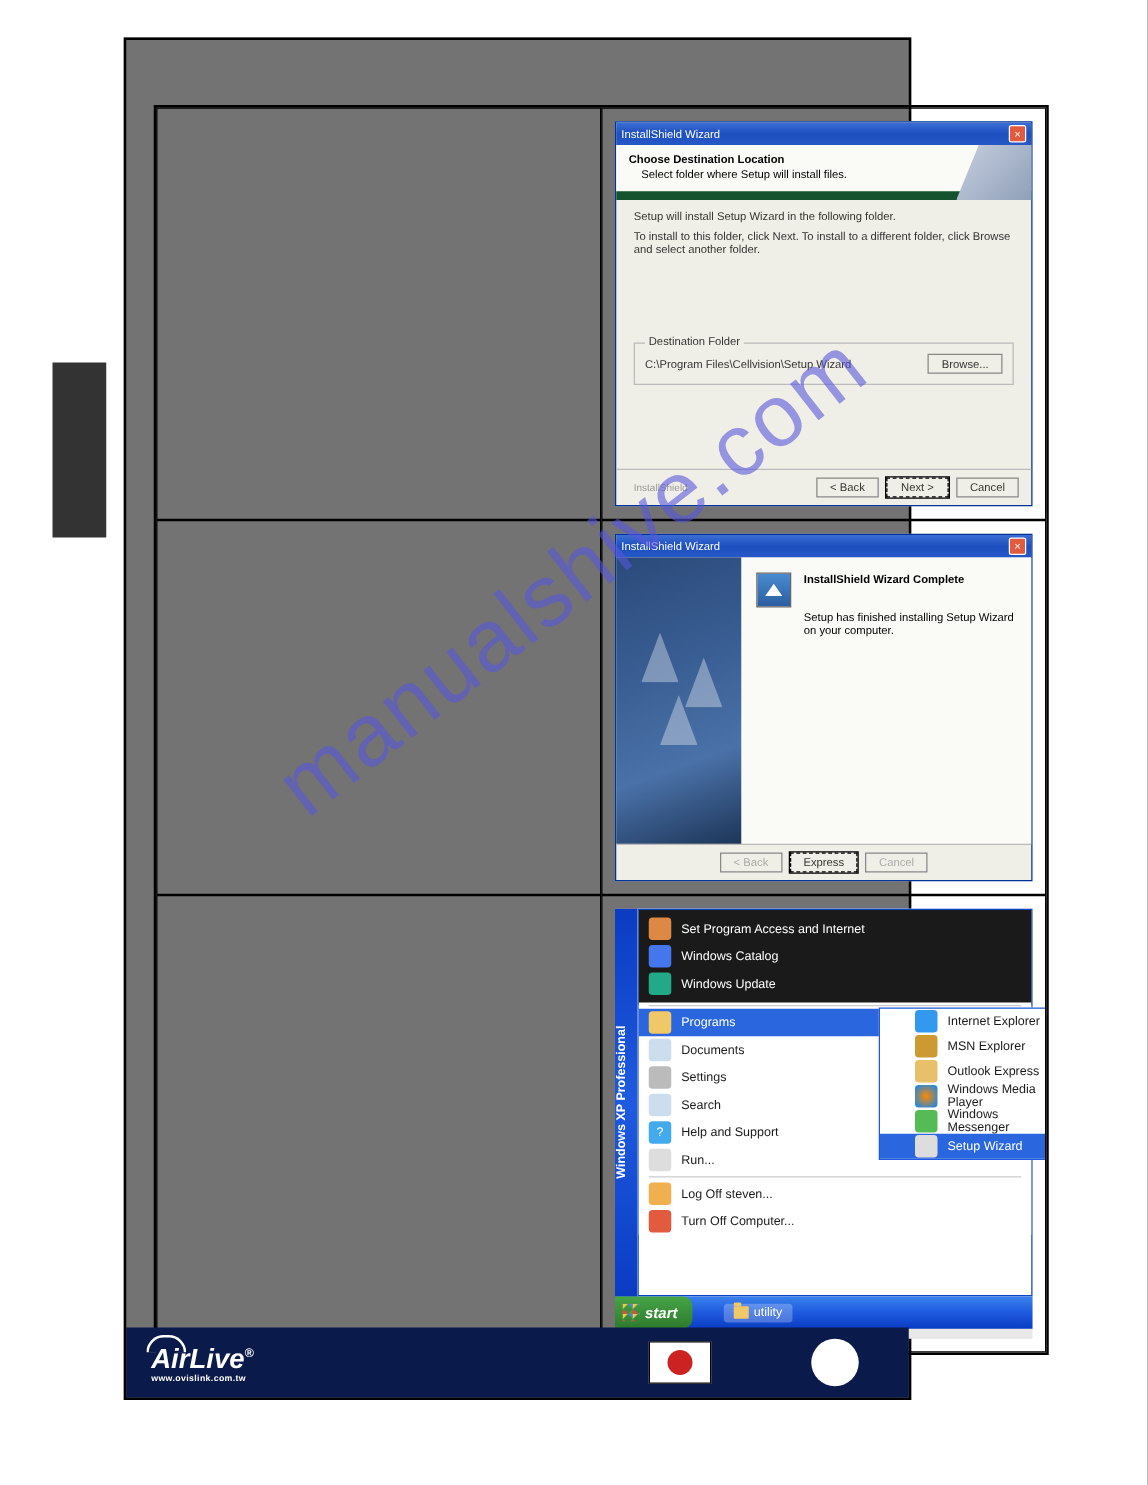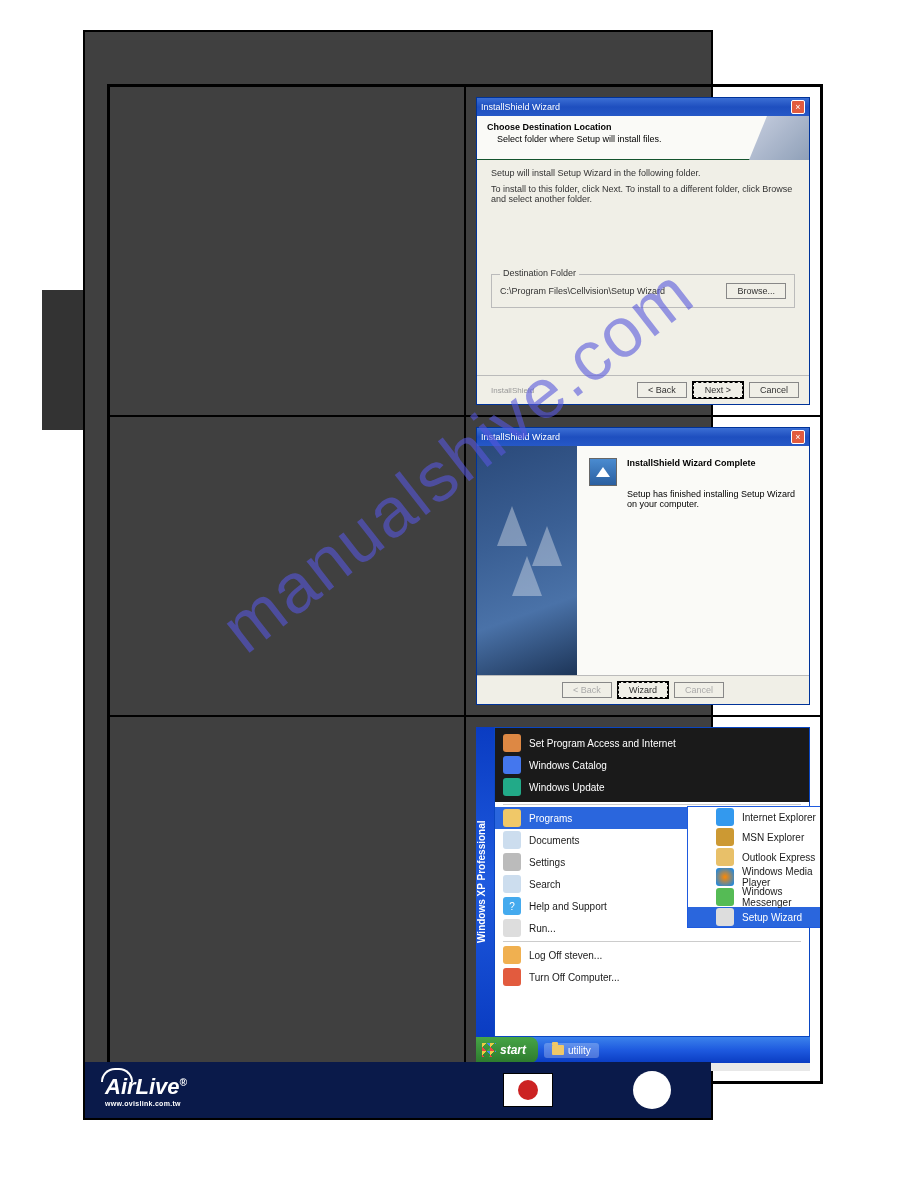--- a/index.html
+++ b/index.html
@@ -6,25 +6,25 @@
   body {
     width: 918px;
     height: 1188px;
     background: #fff;
     font-family: Tahoma, Arial, sans-serif;
     position: relative;
     overflow: hidden;
   }
   .page {
     position: absolute;
-    left: 83px;
+    left: 99px;
     top: 30px;
     width: 630px;
     height: 1090px;
-    background: #404040;
+    background: #737373;
     border: 2px solid #000;
   }
   .side-tab {
     position: absolute;
     left: 42px;
     top: 290px;
     width: 43px;
     height: 140px;
     background: #333;
   }
@@ -59,21 +59,21 @@
     padding: 0 4px;
     font-size: 9px;
   }
   .titlebar .close {
     width: 14px; height: 14px; background: #e25b3e; border: 1px solid #fff;
     color: #fff; font-size: 9px; text-align: center; line-height: 12px;
     border-radius: 2px;
   }
   .dlg-header {
     background: #fafaf7;
-    border-bottom: 1px solid #14532d;
+    border-bottom: 7px solid #14532d;
     padding: 6px 10px;
     position: relative;
     height: 44px;
   }
   .dlg-header .corner {
     position: absolute; right: 0; top: 0; width: 60px; height: 44px;
     background: linear-gradient(135deg, #c8cfe0, #8fa0b8);
     clip-path: polygon(30% 0, 100% 0, 100% 100%, 0 100%);
   }
   .dlg-body {
@@ -244,21 +244,21 @@
       linear-gradient(45deg, transparent 75%, #48e 75%),
       linear-gradient(-45deg, transparent 75%, #ec4 75%);
     background-size: 8px 8px;
   }
   .task-item {
     background: rgba(255,255,255,0.25);
     color: #fff;
     padding: 2px 8px;
     border-radius: 3px;
     font-size: 10px;
-    display: flex; align-items: center; gap: 4px;
+    display: flex; align-items: center; gap: 4px; margin-left: 19px;
   }
   .folder-ico {
     width: 12px; height: 10px; background: #f0c868; border-radius: 1px; position: relative;
   }
   .folder-ico::before {
     content: ""; position: absolute; top: -3px; left: 0; width: 6px; height: 3px; background: #f0c868; border-radius: 1px 1px 0 0;
   }
   
   .footer {
     position: absolute;
@@ -383,21 +383,21 @@
               <div class="dlg2-icon"></div>
               <div style="flex:1;">
                 <div style="font-weight:bold;">InstallShield Wizard Complete</div>
                 <div class="complete-text">Setup has finished installing Setup Wizard on your computer.</div>
               </div>
             </div>
           </div>
         </div>
         <div class="dlg-footer">
           <span class="btn disabled">&lt; Back</span>
-          <span class="btn primary">Wizard</span>
+          <span class="btn primary">Express</span>
           <span class="btn disabled">Cancel</span>
         </div>
       </div>
     </div>
 
     <div class="cell"></div>
     <div class="cell">
       <div class="startmenu-container">
         <div class="sm-flex">
           <div class="sm-sidebar">Windows XP Professional</div>

